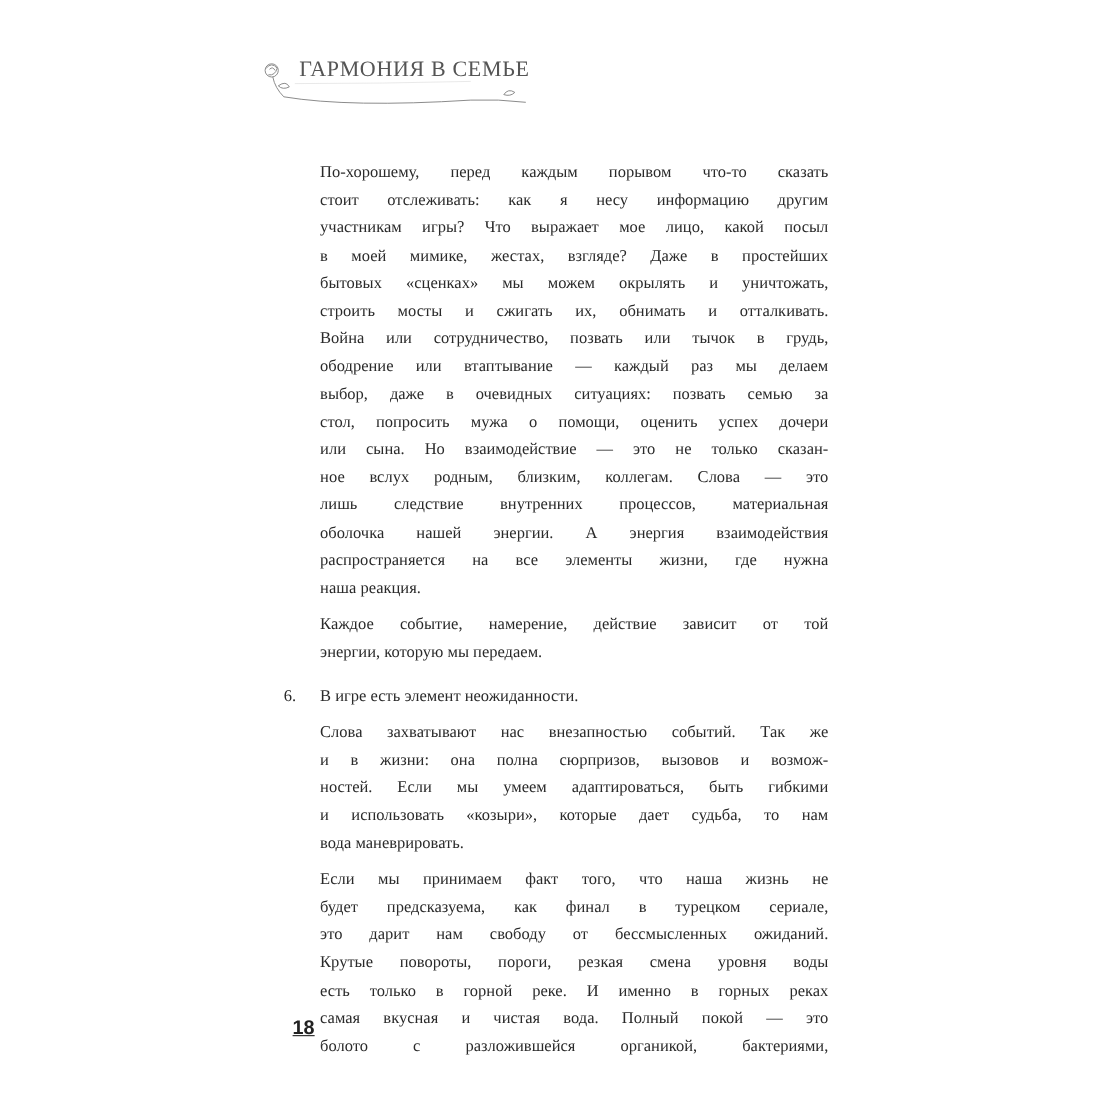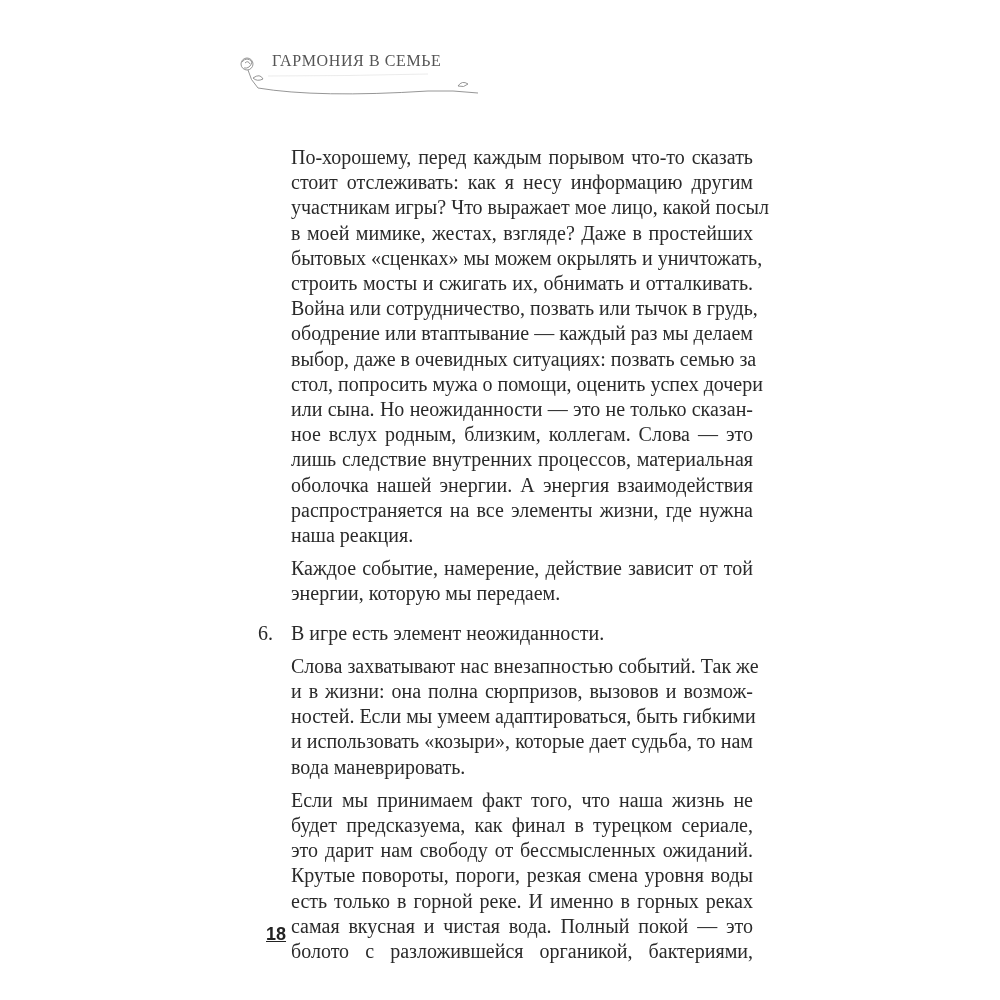--- a/index.html
+++ b/index.html
@@ -1,20 +1,20 @@
 <!DOCTYPE html>
 <html><head>
 <meta charset="utf-8">
 <style>
   html, body { margin: 0; padding: 0; background: #ffffff; }
   body { width: 1000px; height: 1000px; position: relative; overflow: hidden; font-family: "DejaVu Serif", "Liberation Serif", serif; color: #2b2b2b; }
   .header { position: absolute; left: 228px; top: 46px; width: 260px; height: 60px; }
-  .header-title { position: absolute; left: 44px; top: 6px; font-family: "Liberation Serif", serif; font-size: 16px; letter-spacing: 0.6px; color: #555555; white-space: nowrap; }
+  .header-title { position: absolute; left: 44px; top: 6px; font-family: "Liberation Serif", serif; font-size: 20px; letter-spacing: 0.6px; color: #555555; white-space: nowrap; }
   .rose { position: absolute; left: 0; top: 0; }
-  .body-text { position: absolute; left: 291px; top: 145px; width: 462px; font-family: "Liberation Serif", serif; font-size: 20px; line-height: 25.2px; color: #2a2a2a; }
+  .body-text { position: absolute; left: 291px; top: 145px; width: 462px; font-family: "Liberation Serif", serif; font-size: 15px; line-height: 25.2px; color: #2a2a2a; }
   .line { display: block; white-space: nowrap; text-align: justify; text-align-last: justify; }
   .line.last { text-align-last: left; }
   .para { margin-bottom: 8px; }
   .list-item { position: relative; margin-left: 0; margin-top: 14px; margin-bottom: 8px; }
   .list-num { position: absolute; left: -33px; top: 0; }
   .page-number { position: absolute; left: 266px; top: 924px; font-family: "Liberation Sans", sans-serif; font-weight: bold; font-size: 18px; color: #222; text-decoration: underline; }
 </style>
 </head>
 <body>
 
@@ -38,21 +38,21 @@
     <span class="line">По-хорошему, перед каждым порывом что-то сказать</span>
     <span class="line">стоит отслеживать: как я несу информацию другим</span>
     <span class="line">участникам игры? Что выражает мое лицо, какой посыл</span>
     <span class="line">в моей мимике, жестах, взгляде? Даже в простейших</span>
     <span class="line">бытовых «сценках» мы можем окрылять и уничтожать,</span>
     <span class="line">строить мосты и сжигать их, обнимать и отталкивать.</span>
     <span class="line">Война или сотрудничество, позвать или тычок в грудь,</span>
     <span class="line">ободрение или втаптывание — каждый раз мы делаем</span>
     <span class="line">выбор, даже в очевидных ситуациях: позвать семью за</span>
     <span class="line">стол, попросить мужа о помощи, оценить успех дочери</span>
-    <span class="line">или сына. Но неожиданности — это не только сказан-</span>
+    <span class="line">или сына. Но взаимодействие — это не только сказан-</span>
     <span class="line">ное вслух родным, близким, коллегам. Слова — это</span>
     <span class="line">лишь следствие внутренних процессов, материальная</span>
     <span class="line">оболочка нашей энергии. А энергия взаимодействия</span>
     <span class="line">распространяется на все элементы жизни, где нужна</span>
     <span class="line last">наша реакция.</span>
   </div>
   <div class="para">
     <span class="line">Каждое событие, намерение, действие зависит от той</span>
     <span class="line last">энергии, которую мы передаем.</span>
   </div>

